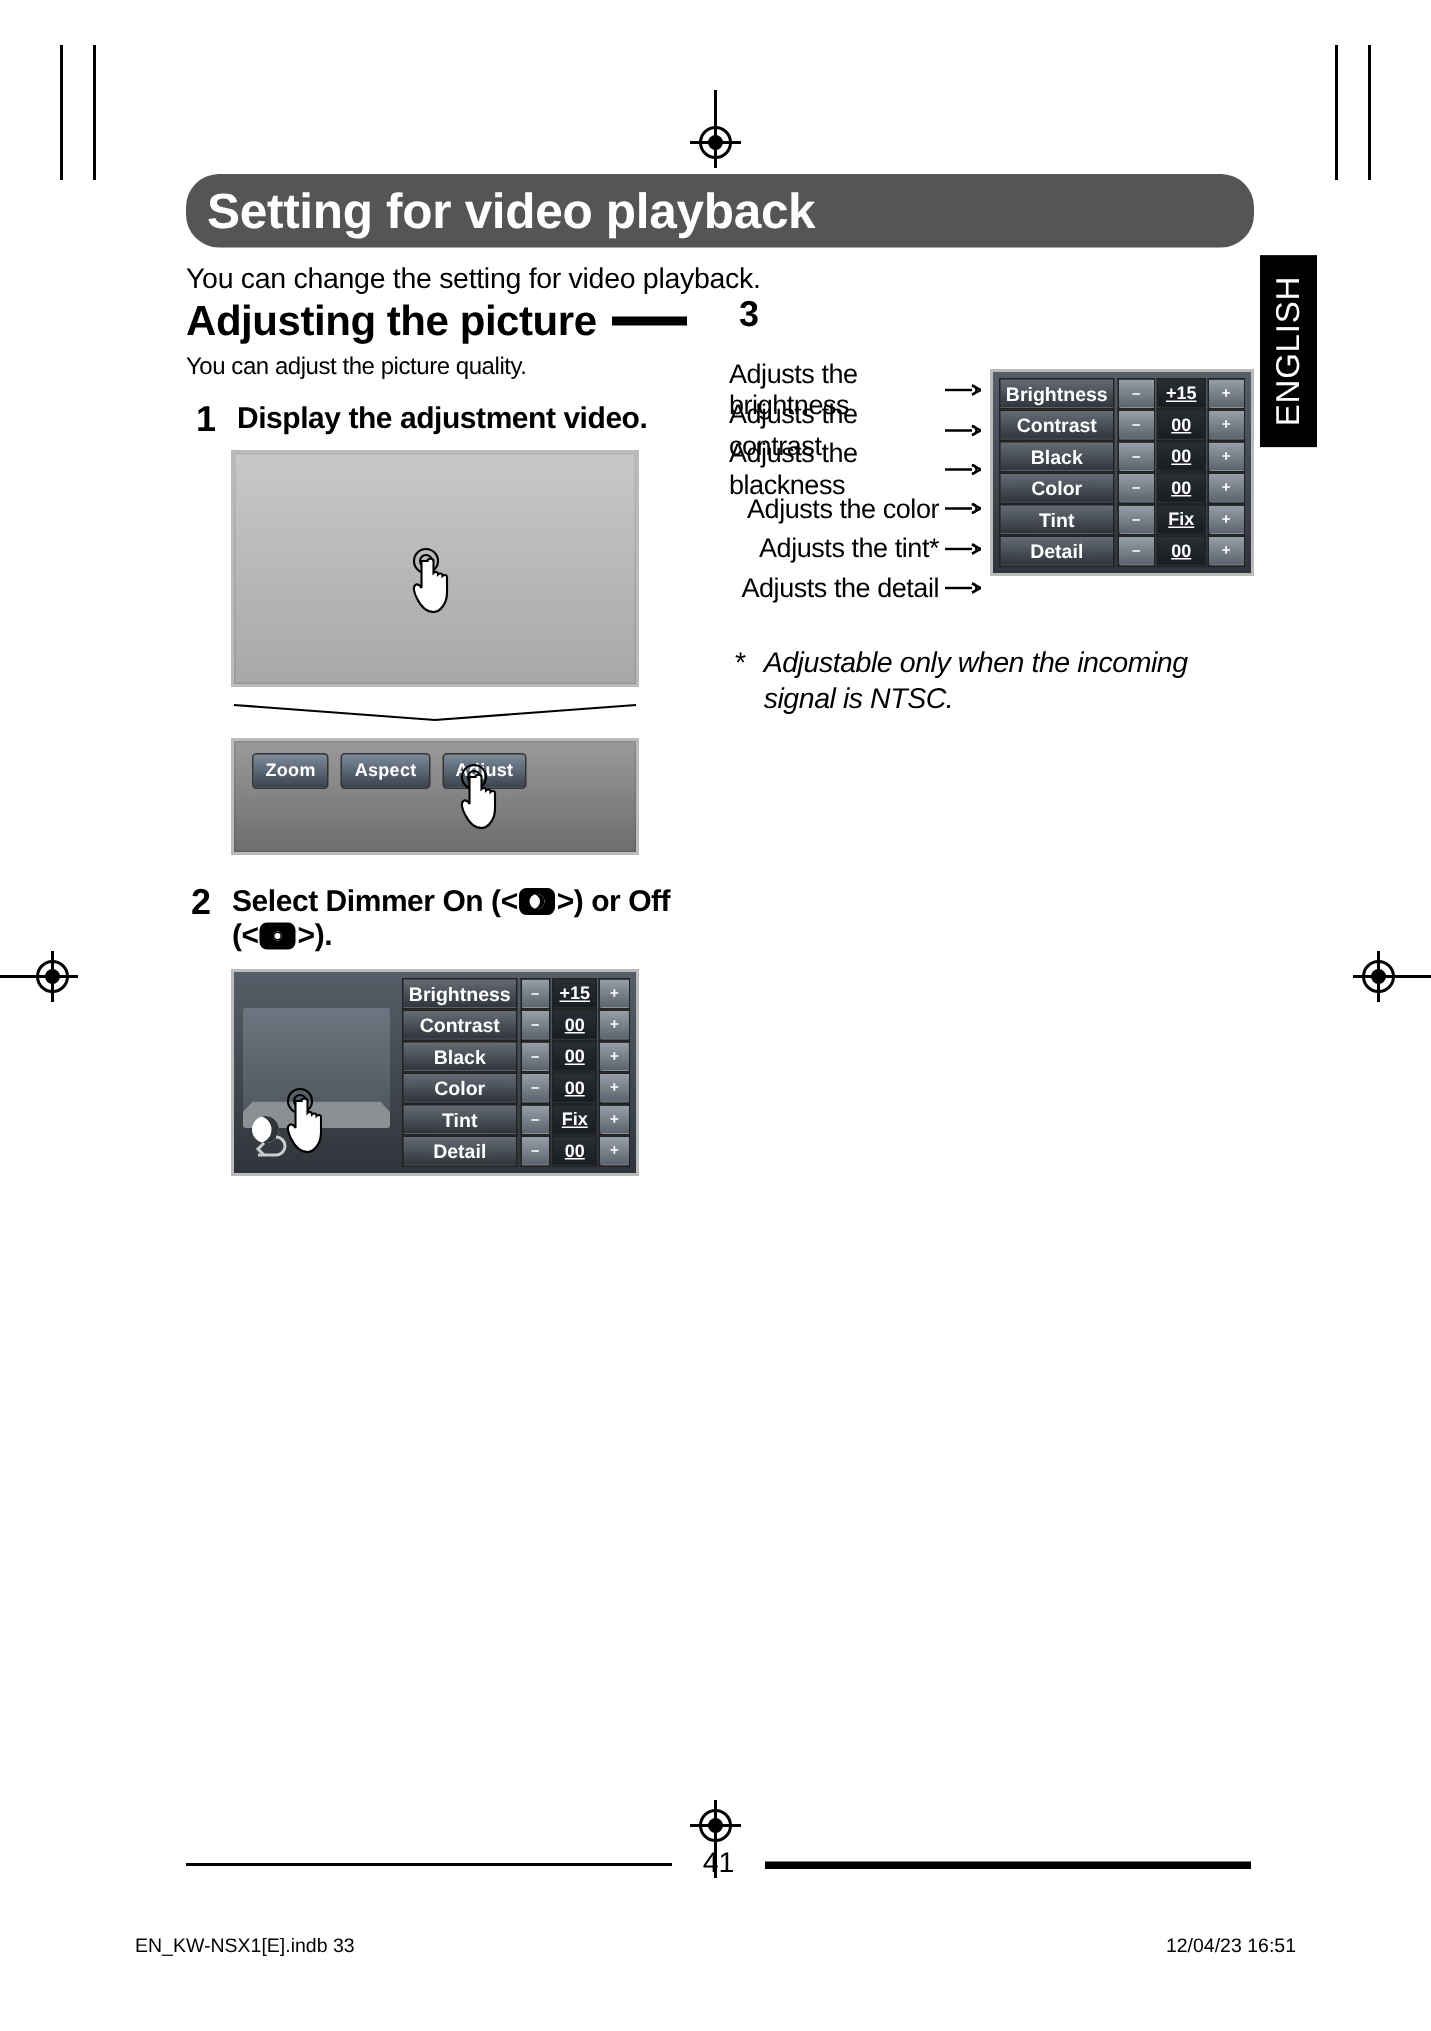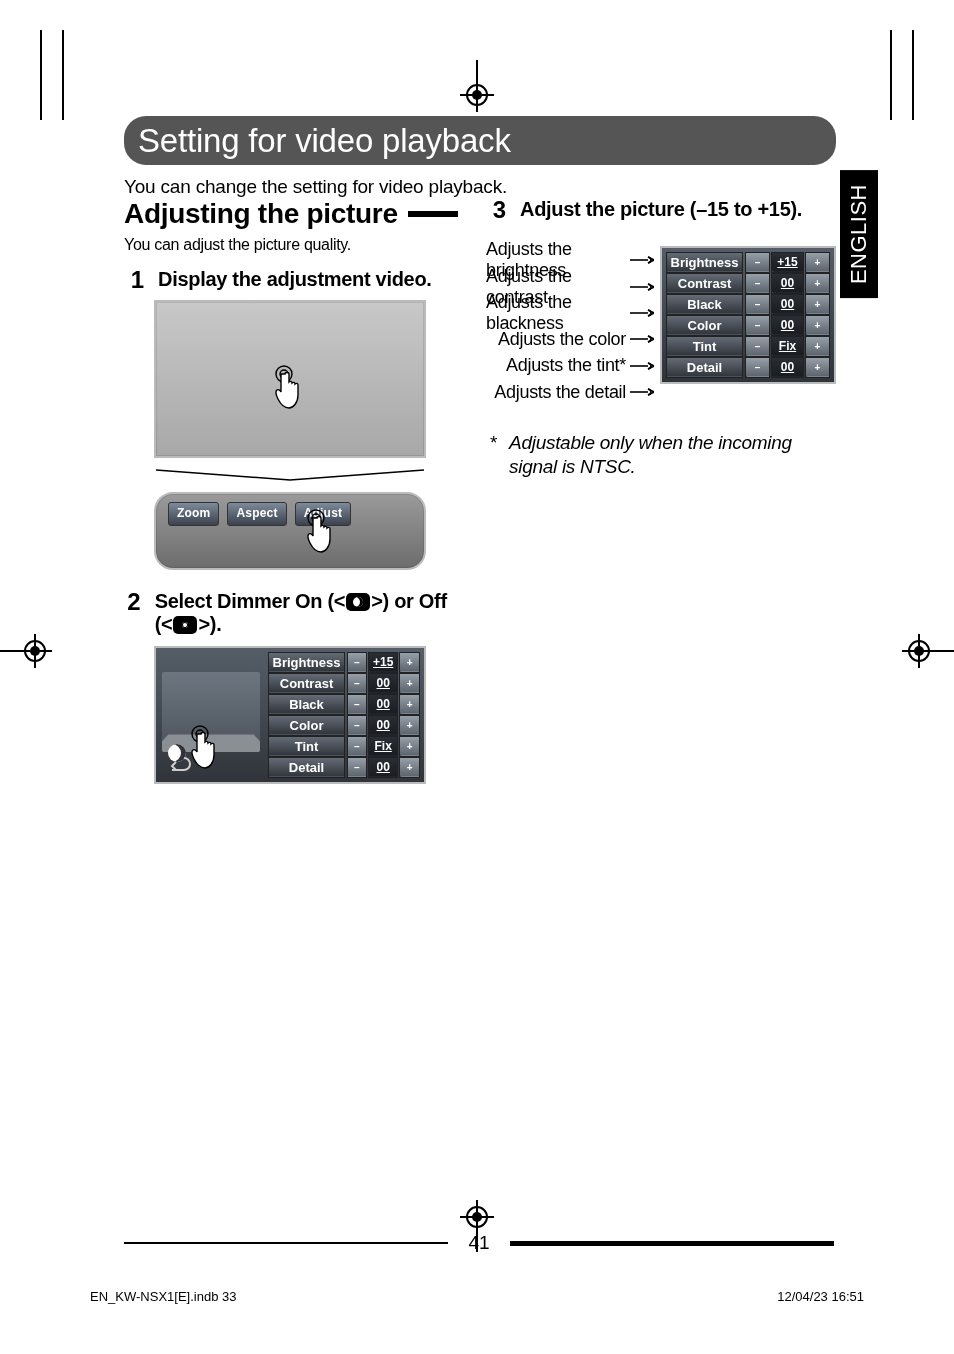--- a/index.html
+++ b/index.html
@@ -67,21 +67,21 @@
     padding: 14px 6px;
     font-size: 22px;
     letter-spacing: 0.5px;
     font-weight: 400;
     font-stretch: condensed;
   }
 
   .title-bar {
     background: #555;
     color: #fff;
-    font-weight: 400;
+    font-weight: 700;
     font-size: 33px;
     padding: 7px 14px 6px 14px;
     font-stretch: condensed;
     letter-spacing: -0.2px;
     line-height: 1.08;
     width: 712px;
     border-radius: 22px;
   }
 
   .intro {
@@ -135,21 +135,21 @@
 
   .screen-box {
     margin-top: 8px;
     margin-left: 30px;
     width: 272px;
     border: 2px solid #bbb;
     background: linear-gradient(#c8c8c8, #a8a8a8);
     box-shadow: inset 0 0 0 1px rgba(0,0,0,0.1);
   }
   .screen-box.big { height: 158px; position: relative; }
-  .screen-box.strip { height: 78px; background: linear-gradient(#9a9a9a, #6d6d6d); position: relative; overflow: hidden; border-radius: 19px; }
+  .screen-box.strip { height: 78px; background: linear-gradient(#9a9a9a, #6d6d6d); position: relative; overflow: hidden; }
 
   .touch-hand {
     width: 42px; height: 48px; position: absolute;
   }
   .touch-hand svg { width: 100%; height: 100%; }
 
   .down-arrows { margin: 10px 0 6px 30px; width: 272px; height: 16px; }
   .down-arrows svg { width: 100%; height: 100%; }
 
   .strip .menu-labels {
@@ -484,21 +484,20 @@
             </g>
           </svg>
         </div>
       </div>
 
     </div>
 
     <div class="col-right">
       <div class="step-row">
         <div class="step-num">3</div>
-        <div class="step-text">Adjust the picture (–15 to +15).</div>
       </div>
 
       <div class="right-image-wrap">
         <div class="right-labels" id="right-callouts">
             <div class="lbl">
               <span>Adjusts the brightness</span>
               <span class="arrow">
                 <svg width="24" height="8" viewBox="0 0 24 8">
                   <line x1="0" y1="4" x2="18" y2="4" stroke="#000" stroke-width="1.6"></line>
                   <path d="M12 4a6 6 0 0 1 6 -3v6a6 6 0 0 1 -6 -3z" fill="none"></path>

